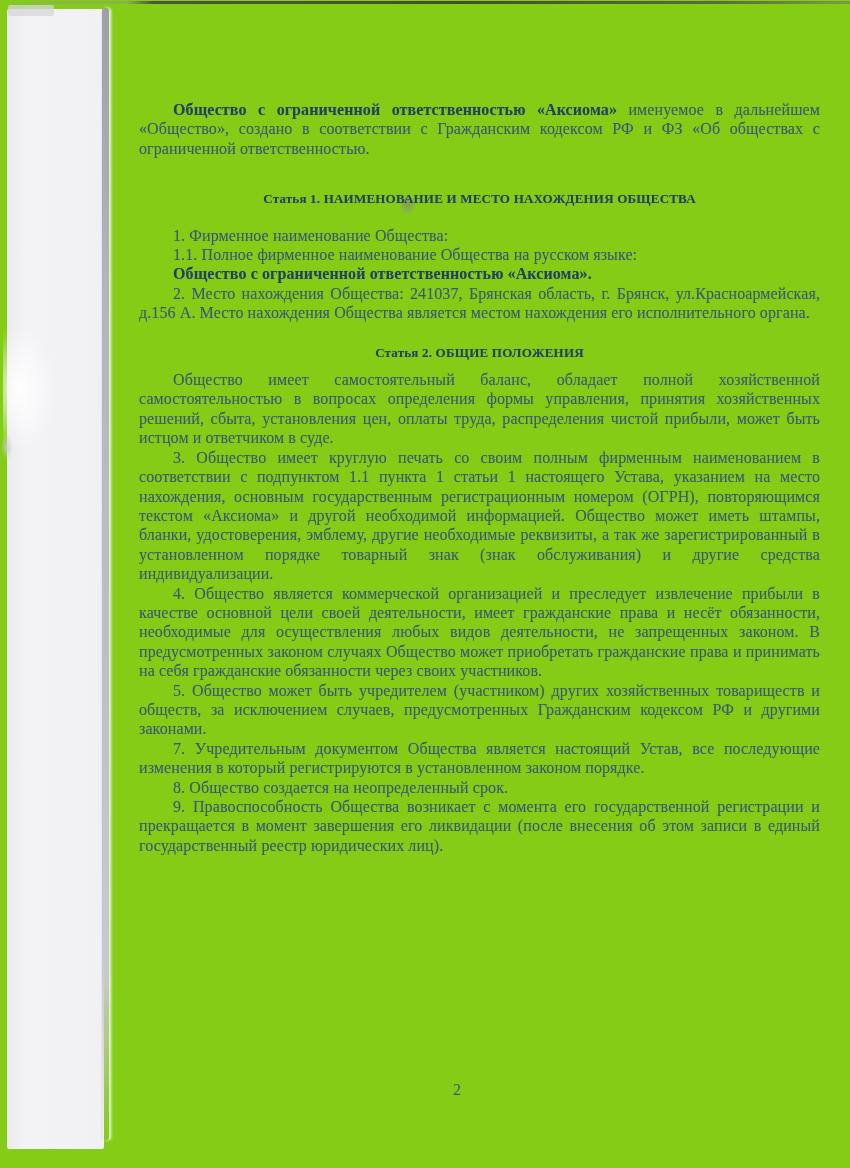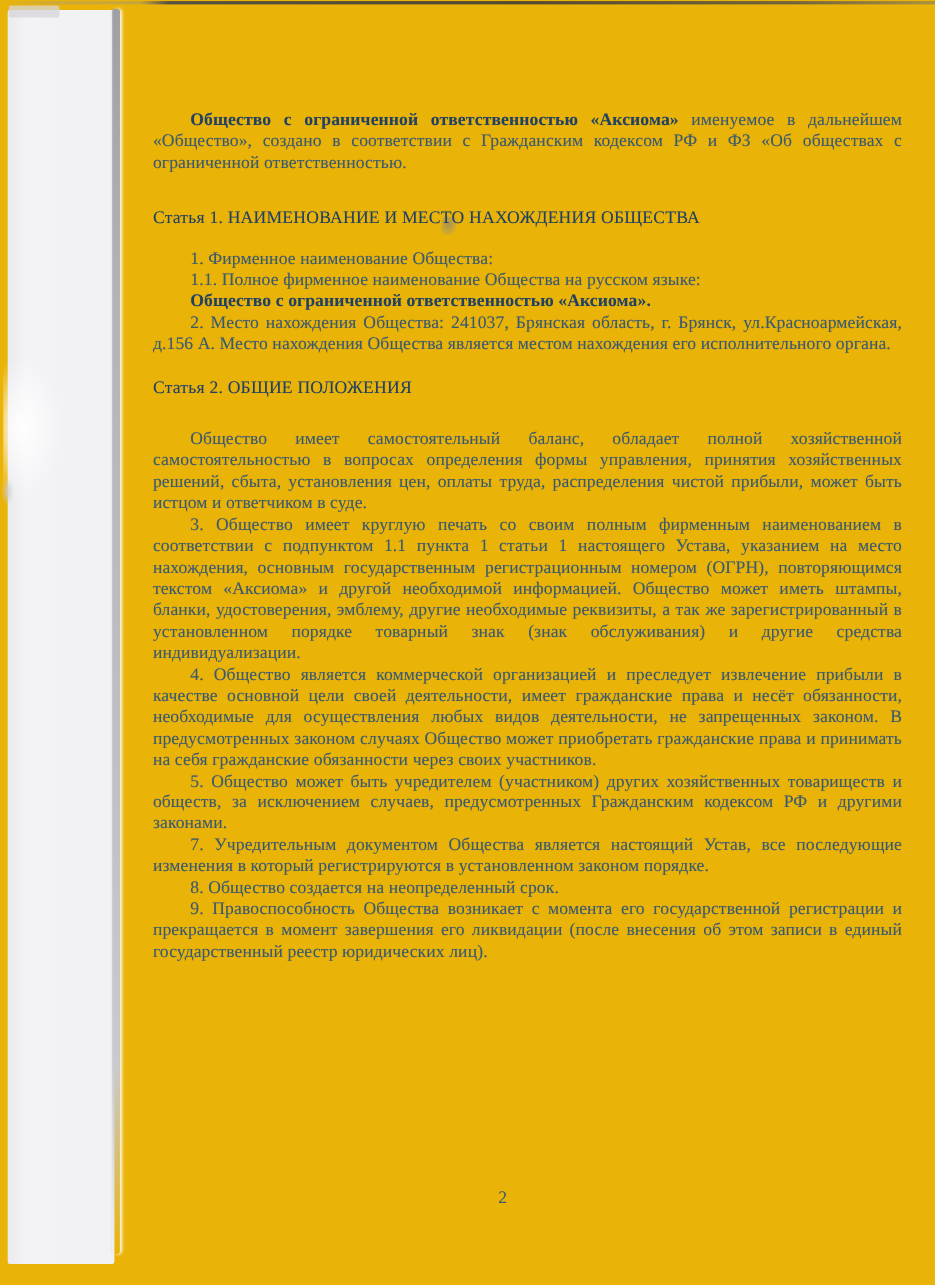--- a/index.html
+++ b/index.html
@@ -1,20 +1,20 @@
 <!DOCTYPE html>
 <html><head>
 <meta charset="utf-8">
 <style>
   html, body { margin: 0; padding: 0; background: #ffffff; }
   .scan {
     position: relative;
     width: 850px;
     height: 1168px;
-    background: #eab308;
+    background: #84cc16;
     overflow: hidden;
     font-family: "Liberation Serif", "DejaVu Serif", serif;
   }
   
   .top-edge-line {
     position: absolute; left: 0; top: 1px; width: 850px; height: 3px;
     background: linear-gradient(to right,
       rgba(160,160,165,0.0) 0%,
       rgba(150,150,155,0.35) 6%,
       rgba(140,140,145,0.35) 15%,
@@ -62,26 +62,27 @@
     text-shadow: 0 0 0.7px rgba(80,100,140,0.35);
   }
   .content p {
     margin: 0;
     text-indent: 34px;
     text-align: justify;
   }
   .content b, .content h2 { color: #21415f; }
   .content h2 {
     margin: 31px 0 17px 0;
-    font-size: 16px;
+    font-size: 13px;
     line-height: 19.4px;
-    font-weight: normal;
+    font-weight: bold;
+    text-align: center;
     letter-spacing: 0.2px;
   }
-  .content h2.second { margin-top: 20px; margin-bottom: 28px; }
+  .content h2.second { margin-top: 20px; margin-bottom: 8px; }
   .bold-line { font-weight: bold; color: #21415f; }
   .page-number {
     position: absolute; left: 139px; top: 1081px; width: 636px;
     text-align: center;
     color: #3a5a6d; font-size: 16px;
     font-family: "Liberation Serif", "DejaVu Serif", serif;
   }
 </style>
 </head>
 <body>

